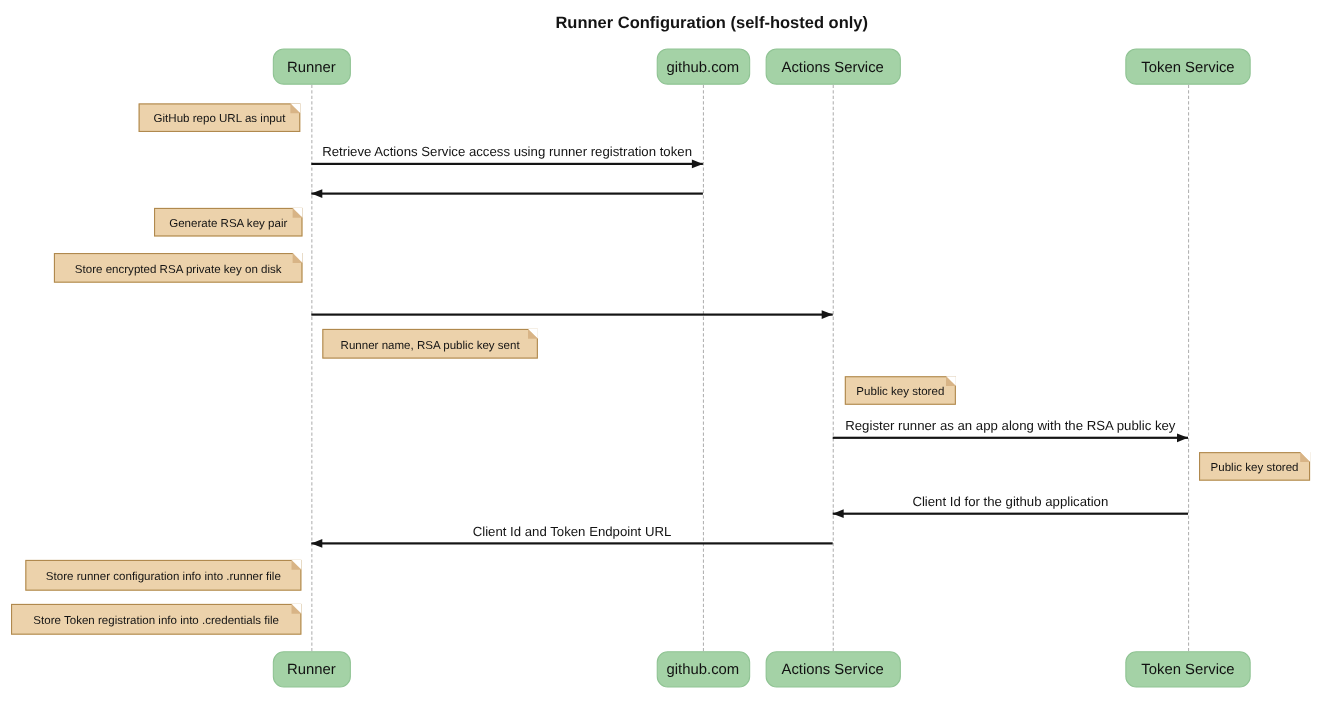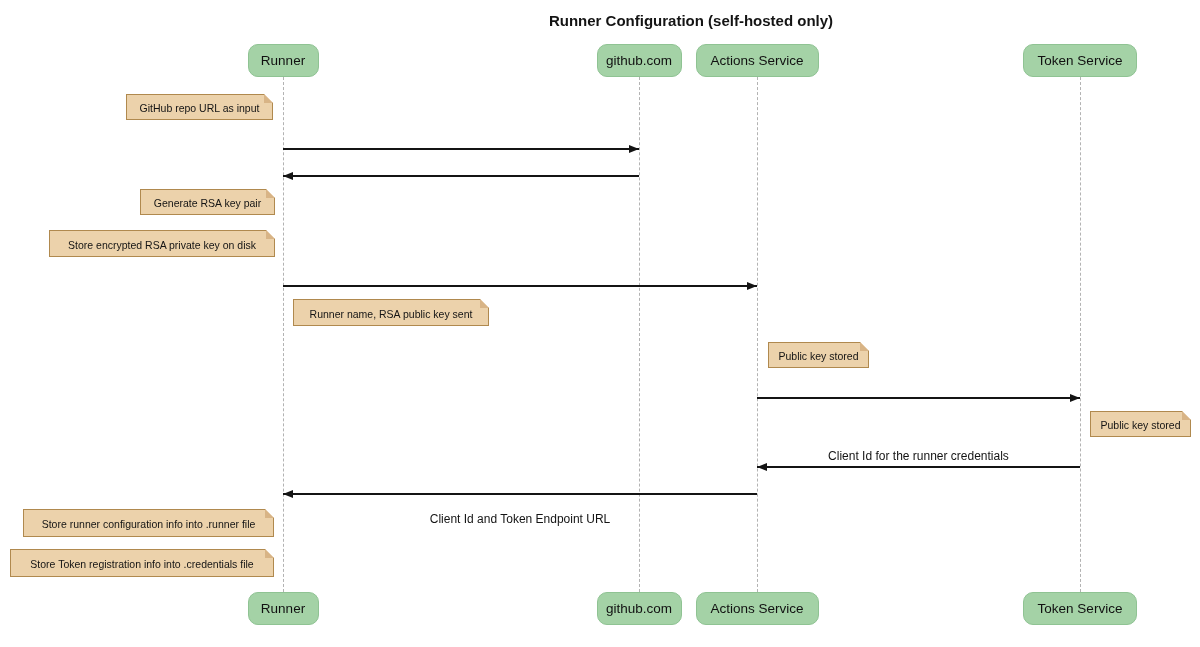--- a/index.html
+++ b/index.html
@@ -11,21 +11,20 @@
     font-family: "Liberation Sans", sans-serif;
     overflow: hidden;
   }
   .diagram-title {
     position: absolute;
     transform: translateX(-50%);
     font-size: 15px;
     font-weight: bold;
     color: #141414;
     white-space: nowrap;
-    margin-left: 44px;
   }
   .pbox {
     position: absolute;
     box-sizing: border-box;
     border-radius: 10px;
     text-align: center;
     font-size: 13.5px;
     color: #111111;
     white-space: nowrap;
   }
@@ -60,32 +59,34 @@
     <div class="lifeline" style="left: 283px; top: 77px; height: 515px; border-left: 1px dashed rgb(179, 179, 179);"></div>
     <div class="pbox" style="top: 44px; left: 596.5px; width: 85px; height: 33px; line-height: 31px; background: rgb(164, 210, 166); border: 1px solid rgb(143, 195, 147);">github.com</div>
     <div class="pbox" style="top: 592px; left: 596.5px; width: 85px; height: 33px; line-height: 31px; background: rgb(164, 210, 166); border: 1px solid rgb(143, 195, 147);">github.com</div>
     <div class="lifeline" style="left: 639px; top: 77px; height: 515px; border-left: 1px dashed rgb(179, 179, 179);"></div>
     <div class="pbox" style="top: 44px; left: 695.5px; width: 123px; height: 33px; line-height: 31px; background: rgb(164, 210, 166); border: 1px solid rgb(143, 195, 147);">Actions Service</div>
     <div class="pbox" style="top: 592px; left: 695.5px; width: 123px; height: 33px; line-height: 31px; background: rgb(164, 210, 166); border: 1px solid rgb(143, 195, 147);">Actions Service</div>
     <div class="lifeline" style="left: 757px; top: 77px; height: 515px; border-left: 1px dashed rgb(179, 179, 179);"></div>
     <div class="pbox" style="top: 44px; left: 1023px; width: 114px; height: 33px; line-height: 31px; background: rgb(164, 210, 166); border: 1px solid rgb(143, 195, 147);">Token Service</div>
     <div class="pbox" style="top: 592px; left: 1023px; width: 114px; height: 33px; line-height: 31px; background: rgb(164, 210, 166); border: 1px solid rgb(143, 195, 147);">Token Service</div>
     <div class="lifeline" style="left: 1080px; top: 77px; height: 515px; border-left: 1px dashed rgb(179, 179, 179);"></div>
+    <div class="msg-label" style="left: 283px; top: 131px; width: 356px;">Retrieve Actions Service access using runner registration token</div>
     <div class="msg-line" style="left: 283px; top: 148px; width: 356px; background: rgb(20, 20, 20);"></div>
     <div class="arrowhead" style="left: 629px; top: 144.5px; border-top: 4.5px solid transparent; border-bottom: 4.5px solid transparent; border-left: 10px solid rgb(20, 20, 20);"></div>
     <div class="msg-line" style="left: 283px; top: 175px; width: 356px; background: rgb(20, 20, 20);"></div>
     <div class="arrowhead" style="left: 283px; top: 171.5px; border-top: 4.5px solid transparent; border-bottom: 4.5px solid transparent; border-right: 10px solid rgb(20, 20, 20);"></div>
     <div class="msg-line" style="left: 283px; top: 285px; width: 474px; background: rgb(20, 20, 20);"></div>
     <div class="arrowhead" style="left: 747px; top: 281.5px; border-top: 4.5px solid transparent; border-bottom: 4.5px solid transparent; border-left: 10px solid rgb(20, 20, 20);"></div>
+    <div class="msg-label" style="left: 757px; top: 380px; width: 323px;">Register runner as an app along with the RSA public key</div>
     <div class="msg-line" style="left: 757px; top: 397px; width: 323px; background: rgb(20, 20, 20);"></div>
     <div class="arrowhead" style="left: 1070px; top: 393.5px; border-top: 4.5px solid transparent; border-bottom: 4.5px solid transparent; border-left: 10px solid rgb(20, 20, 20);"></div>
-    <div class="msg-label" style="left: 757px; top: 449px; width: 323px;">Client Id for the runner credentials</div>
+    <div class="msg-label" style="left: 757px; top: 449px; width: 323px;">Client Id for the github application</div>
     <div class="msg-line" style="left: 757px; top: 466px; width: 323px; background: rgb(20, 20, 20);"></div>
     <div class="arrowhead" style="left: 757px; top: 462.5px; border-top: 4.5px solid transparent; border-bottom: 4.5px solid transparent; border-right: 10px solid rgb(20, 20, 20);"></div>
-    <div class="msg-label" style="left: 283px; top: 476px; width: 474px; margin-top: 36px;">Client Id and Token Endpoint URL</div>
+    <div class="msg-label" style="left: 283px; top: 476px; width: 474px;">Client Id and Token Endpoint URL</div>
     <div class="msg-line" style="left: 283px; top: 493px; width: 474px; background: rgb(20, 20, 20);"></div>
     <div class="arrowhead" style="left: 283px; top: 489.5px; border-top: 4.5px solid transparent; border-bottom: 4.5px solid transparent; border-right: 10px solid rgb(20, 20, 20);"></div>
     <div class="note" style="left: 126px; top: 94px; width: 147px; height: 26px; line-height: 24px; background: rgb(236, 210, 171); border: 1px solid rgb(176, 137, 78);"><span class="note-text">GitHub repo URL as input</span><div class="fold" style="border-top: 9px solid rgb(255, 255, 255); border-left: 9px solid transparent;"></div><div class="fold" style="border-left: 9px solid rgb(216, 180, 134); border-top: 9px solid transparent;"></div></div>
     <div class="note" style="left: 140px; top: 189px; width: 135px; height: 26px; line-height: 24px; background: rgb(236, 210, 171); border: 1px solid rgb(176, 137, 78);"><span class="note-text">Generate RSA key pair</span><div class="fold" style="border-top: 9px solid rgb(255, 255, 255); border-left: 9px solid transparent;"></div><div class="fold" style="border-left: 9px solid rgb(216, 180, 134); border-top: 9px solid transparent;"></div></div>
     <div class="note" style="left: 49px; top: 230px; width: 226px; height: 27px; line-height: 25px; background: rgb(236, 210, 171); border: 1px solid rgb(176, 137, 78);"><span class="note-text">Store encrypted RSA private key on disk</span><div class="fold" style="border-top: 9px solid rgb(255, 255, 255); border-left: 9px solid transparent;"></div><div class="fold" style="border-left: 9px solid rgb(216, 180, 134); border-top: 9px solid transparent;"></div></div>
     <div class="note" style="left: 293px; top: 299px; width: 196px; height: 27px; line-height: 25px; background: rgb(236, 210, 171); border: 1px solid rgb(176, 137, 78);"><span class="note-text">Runner name, RSA public key sent</span><div class="fold" style="border-top: 9px solid rgb(255, 255, 255); border-left: 9px solid transparent;"></div><div class="fold" style="border-left: 9px solid rgb(216, 180, 134); border-top: 9px solid transparent;"></div></div>
     <div class="note" style="left: 768px; top: 342px; width: 101px; height: 26px; line-height: 24px; background: rgb(236, 210, 171); border: 1px solid rgb(176, 137, 78);"><span class="note-text">Public key stored</span><div class="fold" style="border-top: 9px solid rgb(255, 255, 255); border-left: 9px solid transparent;"></div><div class="fold" style="border-left: 9px solid rgb(216, 180, 134); border-top: 9px solid transparent;"></div></div>
     <div class="note" style="left: 1090px; top: 411px; width: 101px; height: 26px; line-height: 24px; background: rgb(236, 210, 171); border: 1px solid rgb(176, 137, 78);"><span class="note-text">Public key stored</span><div class="fold" style="border-top: 9px solid rgb(255, 255, 255); border-left: 9px solid transparent;"></div><div class="fold" style="border-left: 9px solid rgb(216, 180, 134); border-top: 9px solid transparent;"></div></div>
     <div class="note" style="left: 23px; top: 509px; width: 251px; height: 28px; line-height: 26px; background: rgb(236, 210, 171); border: 1px solid rgb(176, 137, 78);"><span class="note-text">Store runner configuration info into .runner file</span><div class="fold" style="border-top: 9px solid rgb(255, 255, 255); border-left: 9px solid transparent;"></div><div class="fold" style="border-left: 9px solid rgb(216, 180, 134); border-top: 9px solid transparent;"></div></div>
     <div class="note" style="left: 10px; top: 549px; width: 264px; height: 28px; line-height: 26px; background: rgb(236, 210, 171); border: 1px solid rgb(176, 137, 78);"><span class="note-text">Store Token registration info into .credentials file</span><div class="fold" style="border-top: 9px solid rgb(255, 255, 255); border-left: 9px solid transparent;"></div><div class="fold" style="border-left: 9px solid rgb(216, 180, 134); border-top: 9px solid transparent;"></div></div>

